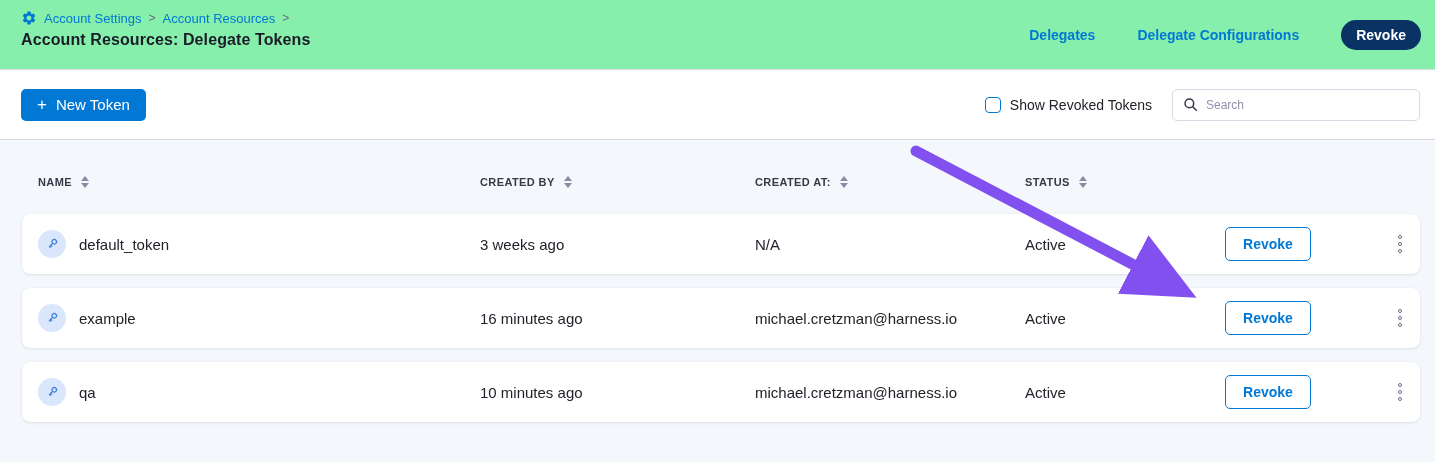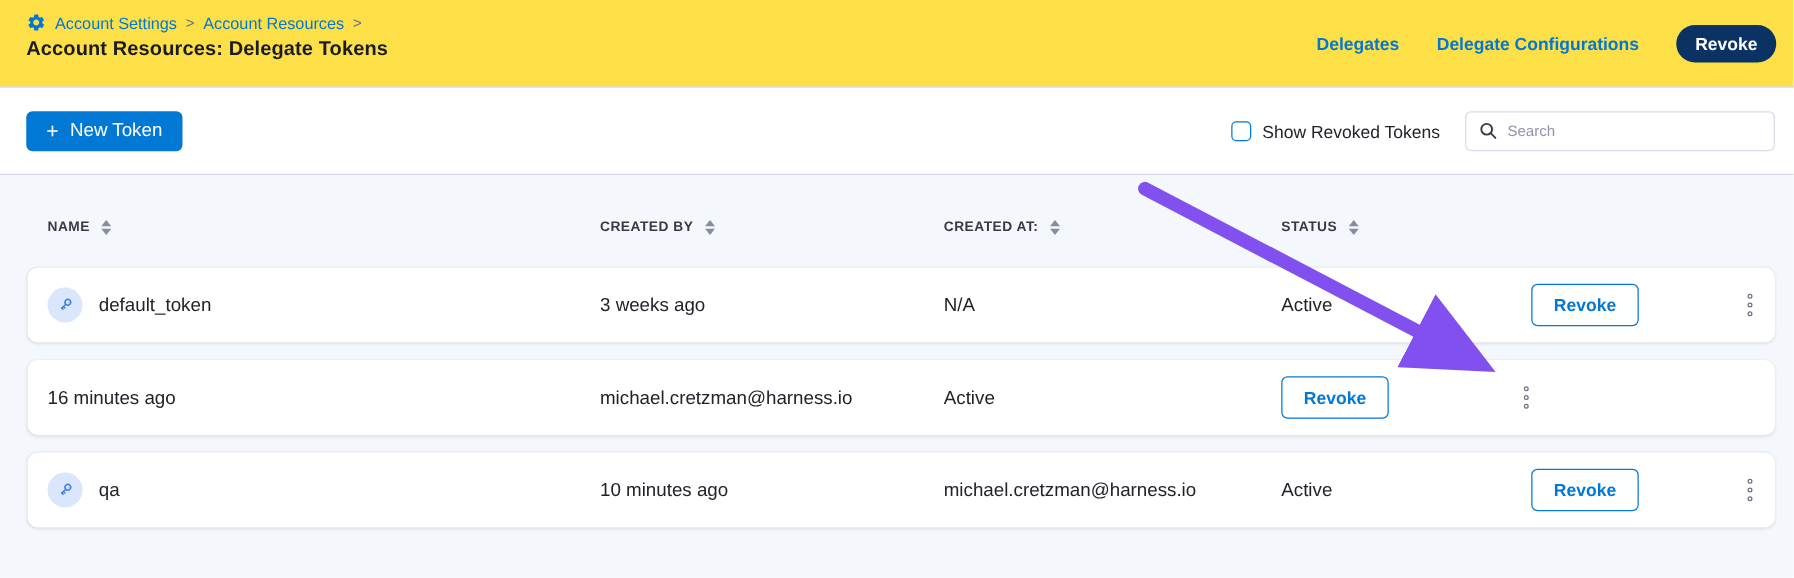--- a/index.html
+++ b/index.html
@@ -11,29 +11,29 @@
     overflow: hidden;
     color: #22222a;
   }
 
   
   .top-header {
     height: 70px;
     padding: 10px 14px 0 21px;
     border-bottom: 1px solid #d9dae5;
     position: relative;
-    background: #fde047;
+    background: #86efac;
   }
   .breadcrumb { display: flex; align-items: center; gap: 7px; font-size: 13px; }
   .breadcrumb a { color: #0278d5; text-decoration: none; cursor: pointer; }
   .crumb-sep { color: #6b6d85; font-size: 12px; }
   .gear-icon svg { display: block; }
   .page-title { font-size: 16px; font-weight: 700; color: #1c1c28; margin-top: 5px; letter-spacing: 0.1px; }
 
-  .header-nav { position: absolute; top: 20px; right: 14px; display: flex; align-items: center; gap: 30px; }
+  .header-nav { position: absolute; top: 20px; right: 14px; display: flex; align-items: center; gap: 42px; }
   .header-nav .nav-link { color: #0278d5; font-weight: 700; font-size: 14px; text-decoration: none; cursor: pointer; }
   .nav-pill {
     background: #0a3364; color: #ffffff; font-weight: 700; font-size: 14px;
     border-radius: 15px; padding: 7px 15px; cursor: pointer; border: none;
   }
 
   
   .toolbar {
     height: 70px;
     display: flex; align-items: center;
@@ -212,20 +212,34 @@
       <button class="btn-revoke">Revoke</button>
       <span class="dots-menu">
           <span></span>
           <span></span>
           <span></span>
         </span>
     </div>
   </div>
 
   <div class="grid-cols row-card">
+    <div class="cell name-cell">
+      <span class="key-badge">
+        <svg width="16" height="16" viewBox="0 0 24 24" fill="none" stroke="#3b7fd4" stroke-width="1.7" stroke-linecap="round">
+            <g transform="rotate(45 12 12)">
+              <circle cx="12" cy="7.2" r="3.4"></circle>
+              <circle cx="12.9" cy="6.3" r="0.5" fill="#3b7fd4" stroke="none"></circle>
+              <line x1="12" y1="10.6" x2="12" y2="17.6"></line>
+              <line x1="12" y1="14.6" x2="14.4" y2="14.6"></line>
+              <line x1="12" y1="17.3" x2="14" y2="17.3"></line>
+            </g>
+          </svg>
+      </span>
+      <span>example</span>
+    </div>
     <div class="cell">16 minutes ago</div>
     <div class="cell">michael.cretzman@harness.io</div>
     <div class="cell">Active</div>
     <div class="action-cell">
       <button class="btn-revoke">Revoke</button>
       <span class="dots-menu">
           <span></span>
           <span></span>
           <span></span>
         </span>

